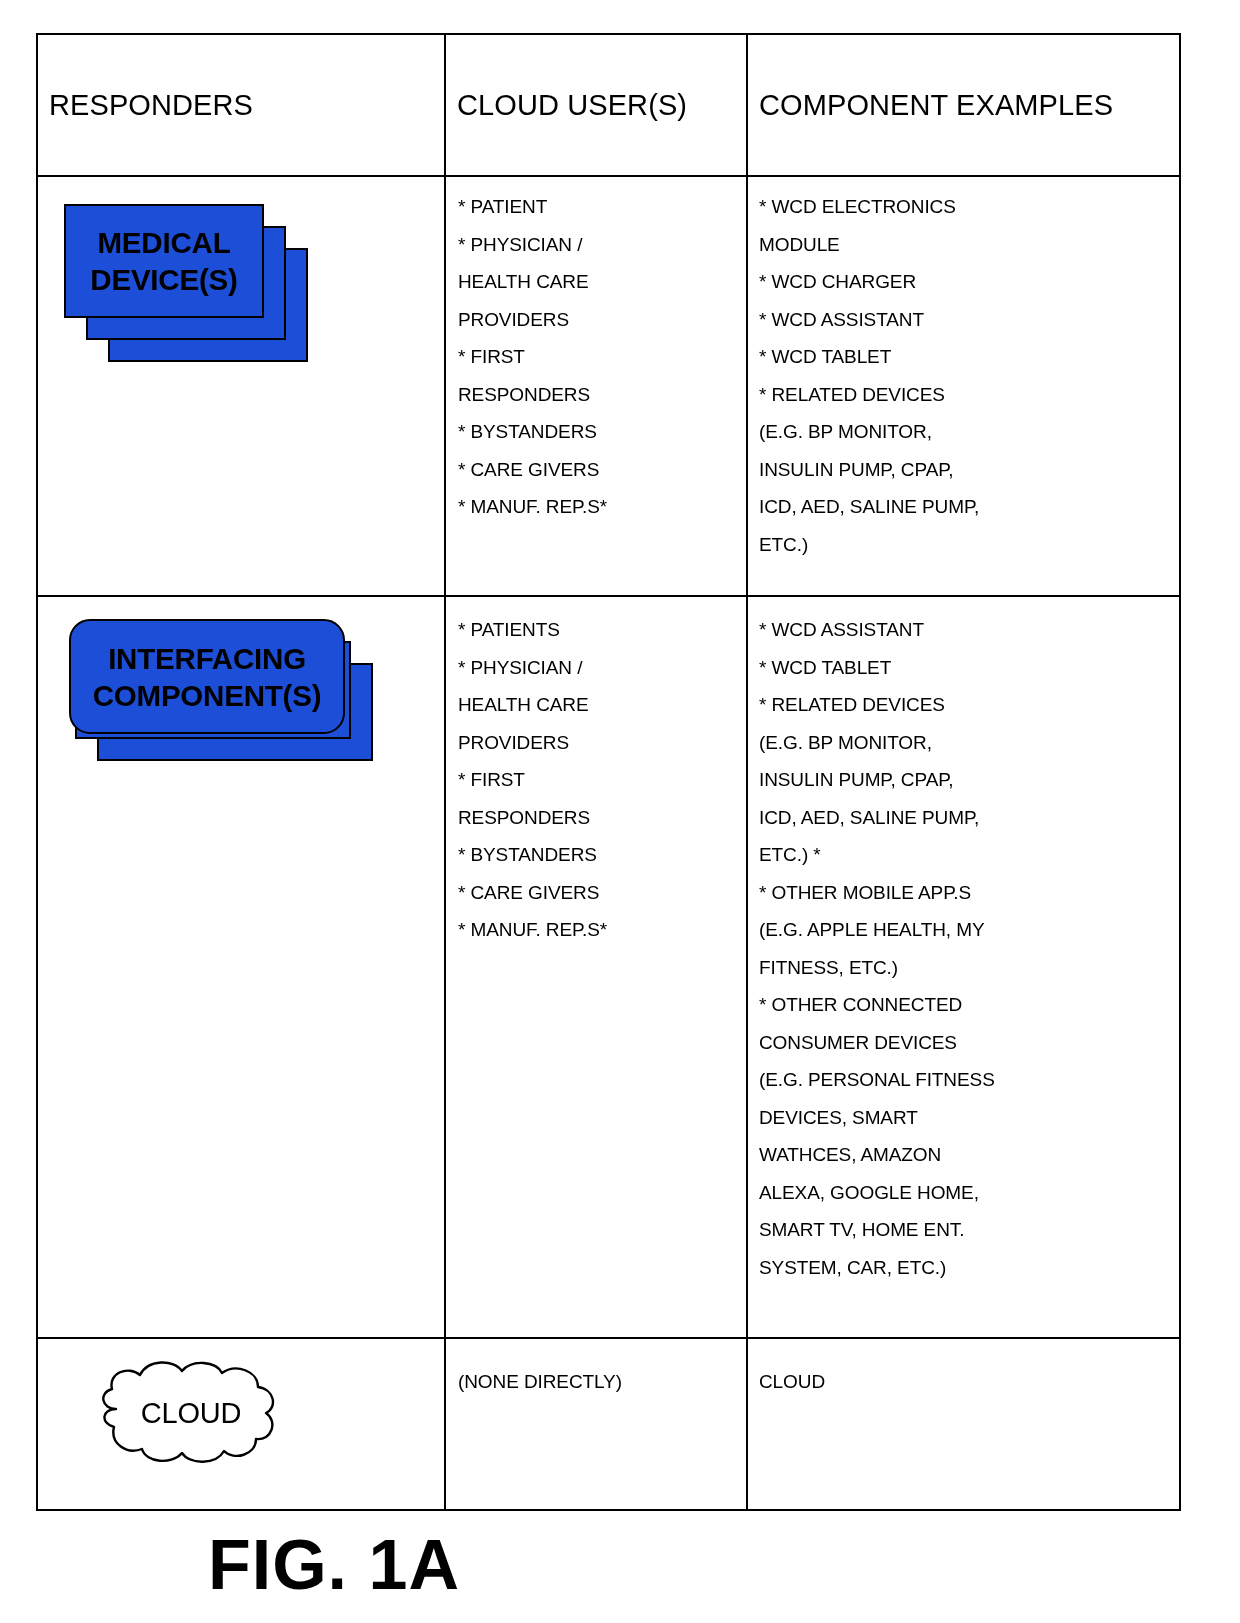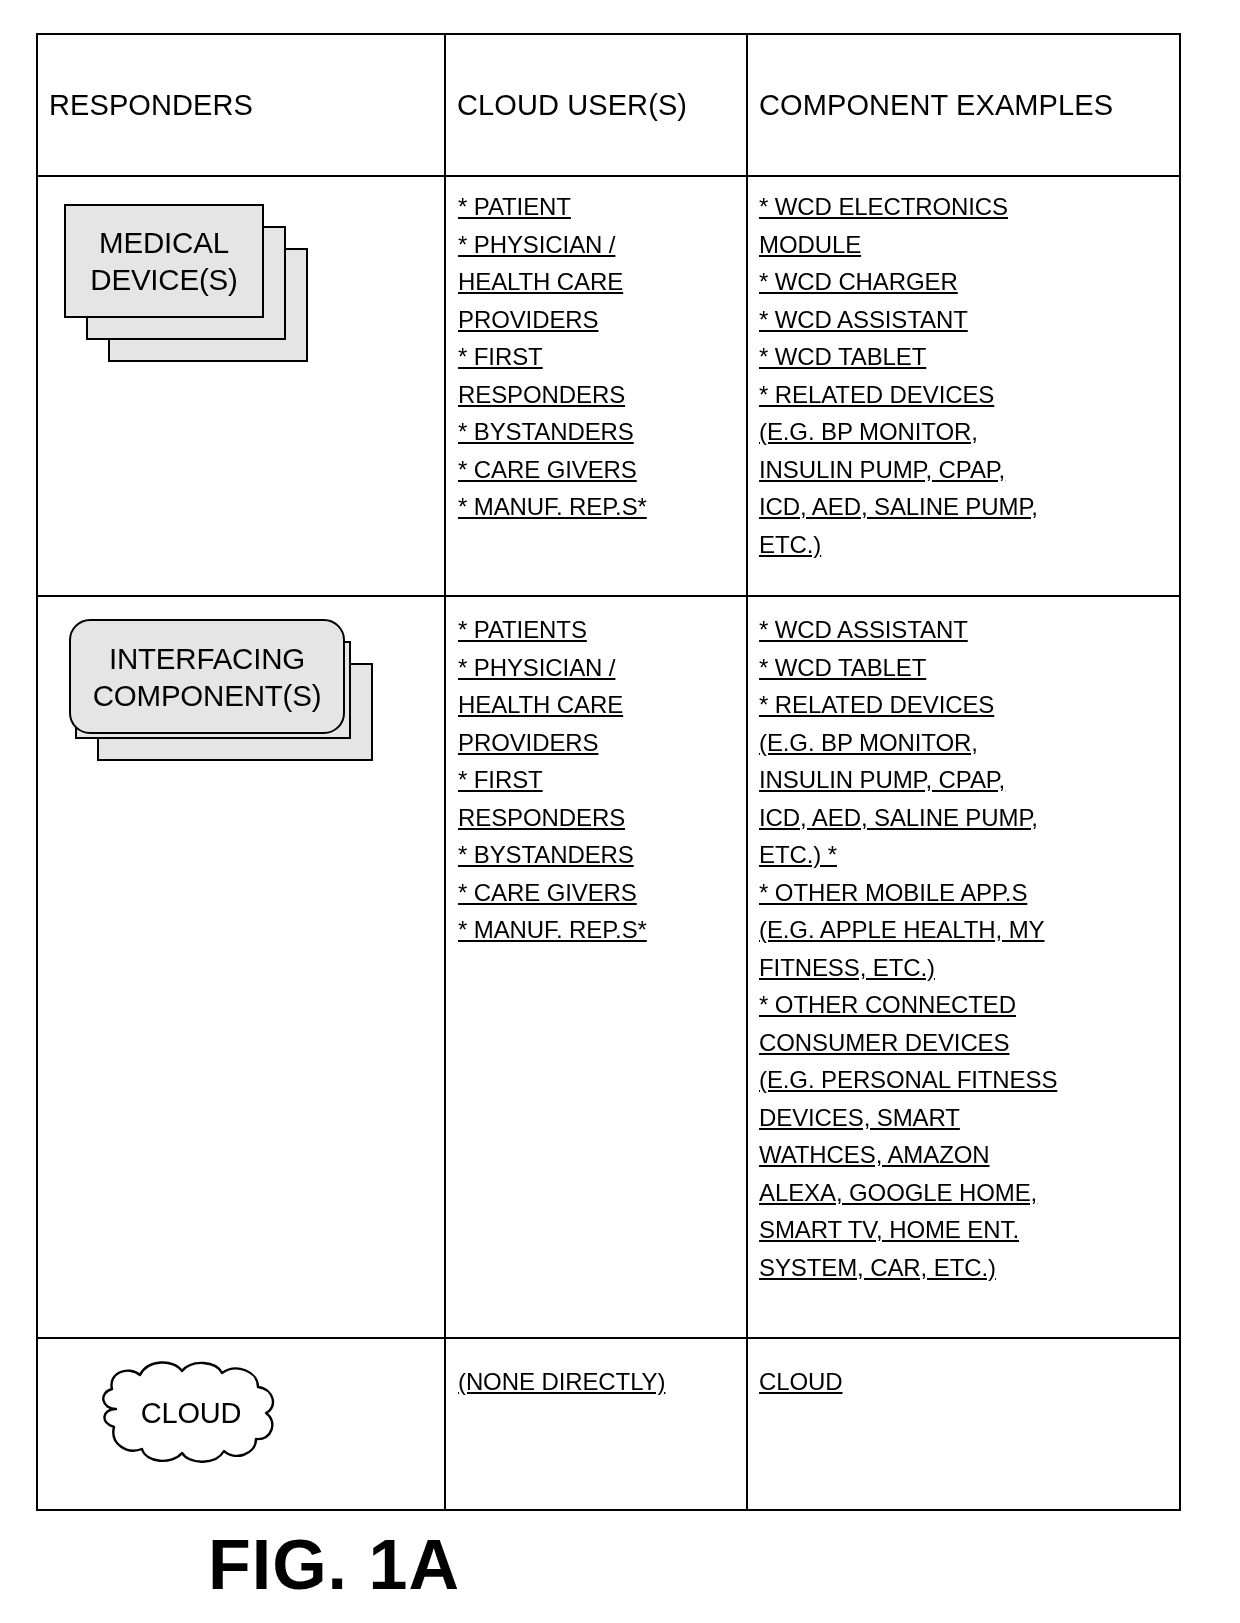--- a/index.html
+++ b/index.html
@@ -58,25 +58,24 @@
   }
   .header-text {
     font-size: 29px;
     line-height: 34px;
     letter-spacing: 0.1px;
     white-space: nowrap;
   }
 
   
   .body-text {
-    font-size: 24px;
+    font-size: 19px;
     line-height: 37.5px;
     letter-spacing: -0.1px;
     white-space: pre-line;
-    text-decoration: underline;
   }
   .cell-users .cell-pad   { padding-top: 12px; padding-left: 12px; }
   .cell-examples .cell-pad{ padding-top: 12px; padding-right: 2px; }
 
   .row-device   .cell-users .cell-pad,
   .row-device   .cell-examples .cell-pad { padding-top: 11px; }
   .row-iface    .cell-users .cell-pad,
   .row-iface    .cell-examples .cell-pad { padding-top: 14px; }
   .row-cloud    .cell-users .cell-pad,
   .row-cloud    .cell-examples .cell-pad { padding-top: 24px; }
@@ -85,23 +84,24 @@
   .row-device  td { height: 418px; }
   .row-iface   td { height: 740px; }
   .row-cloud   td { height: 170px; }
 
   
   .stack-wrap {
     position: relative;
   }
   .stack-box {
     position: absolute;
-    background: #e5e5e5;
+    background: #1d4ed8;
     border: 2.5px solid #000000;
     box-sizing: border-box;
+    font-weight: bold;
   }
   .stack-back-2 { z-index: 1; }
   .stack-back-1 { z-index: 2; }
   .stack-front  { z-index: 3;
     display: flex;
     align-items: center;
     justify-content: center;
     text-align: center;
   }
   .stack-label {

